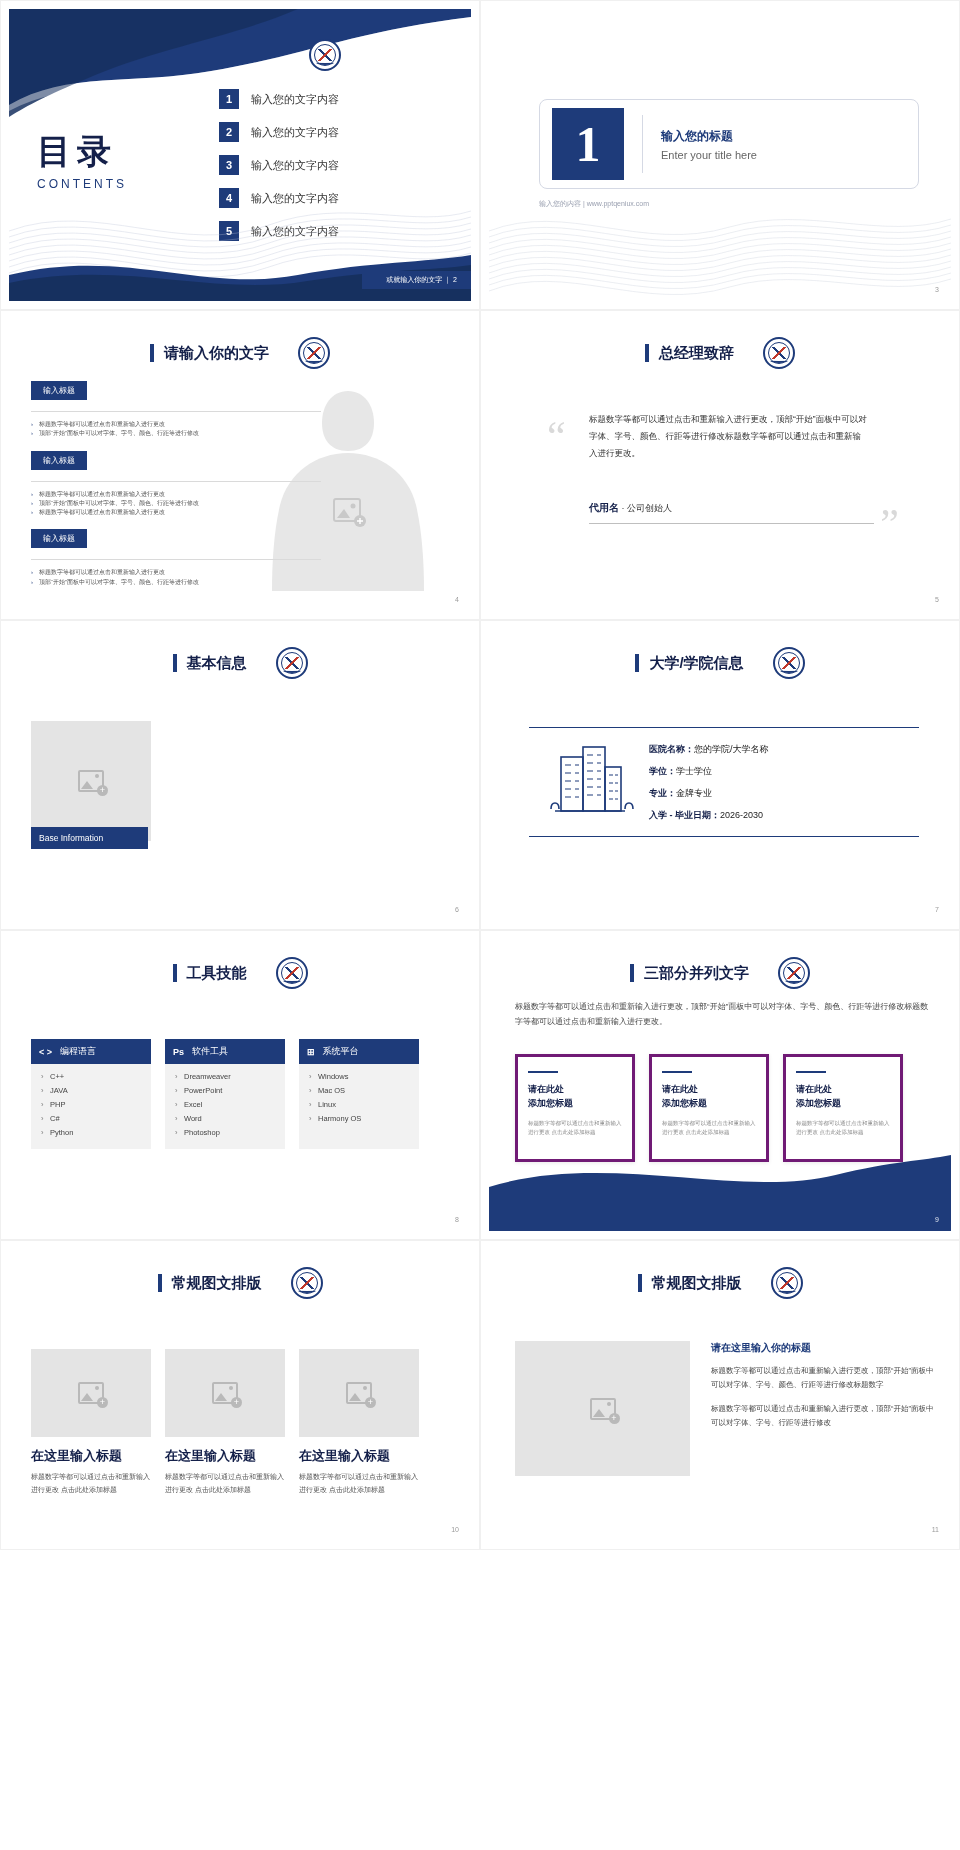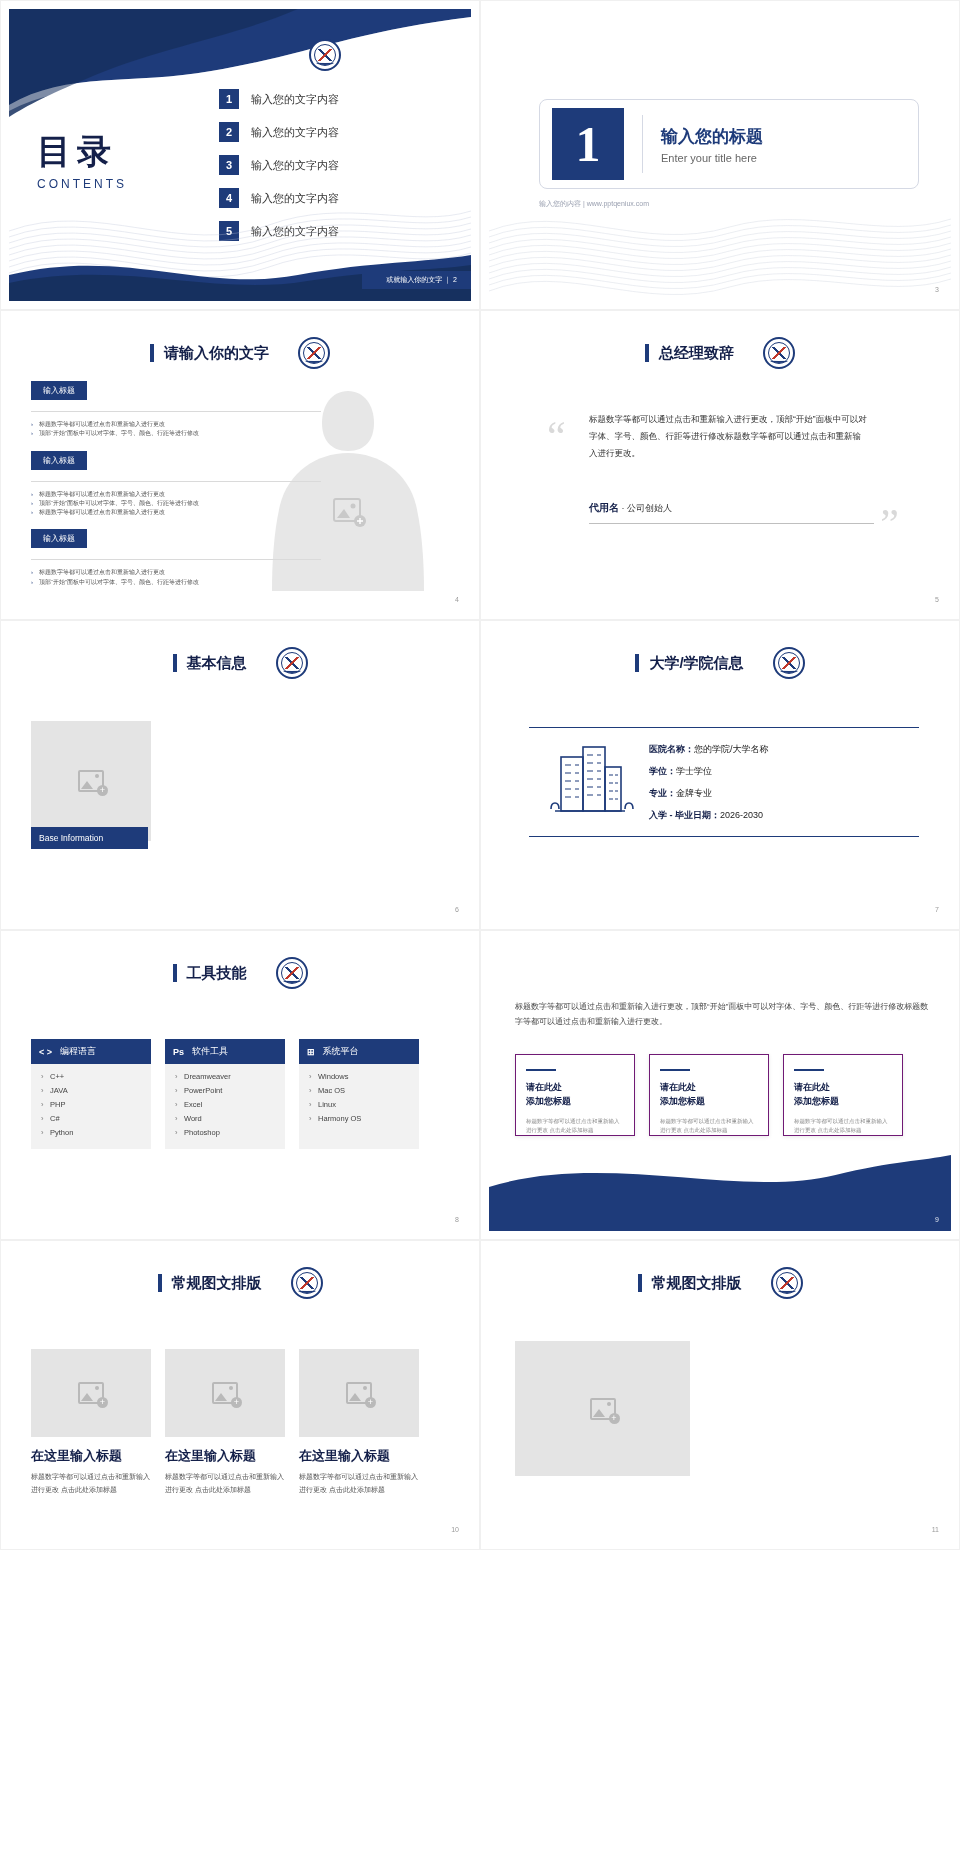--- a/index.html
+++ b/index.html
@@ -114,21 +114,21 @@
     border: 1px solid #d5d9e4; border-radius: 8px;
     display: flex; align-items: center;
   }
   .s3-bignum {
     width: 72px; height: 72px; background: #1e3b7a; color: #fff;
     font-size: 50px; font-weight: bold; line-height: 72px; text-align: center;
     margin-left: 12px; flex: 0 0 auto;
     font-family: "Liberation Serif", serif;
   }
   .s3-divider { width: 1px; height: 58px; background: #d5d9e4; margin: 0 18px; }
-  .s3-t1 { font-size: 17px; font-weight: bold; color: #1e3b7a; }
+  .s3-t1 { font-size: 12px; font-weight: bold; color: #1e3b7a; }
   .s3-t2 { font-size: 11px; color: #666; margin-top: 4px; }
   .s3-sub {
     position: absolute; left: 50px; top: 190px;
     font-size: 7px; color: #9aa0b0;
   }
   .s3-mesh { position: absolute; left:0; bottom: 0; width: 100%; height: 110px; opacity: .8;}
   
   .s4-body { position: absolute; left: 22px; top: 60px; width: 290px; }
   .blue-tag {
     display: inline-block; background: #1e3b7a; color: #fff;
@@ -200,21 +200,21 @@
   .s8-cols { position: absolute; left: 22px; top: 100px; display: flex; gap: 14px; }
   .s8-col { width: 120px; background: #f2f2f2; }
   .s8-head { background: #1e3b7a; color: #fff; font-size: 9px; padding: 6px 8px; display: flex; align-items: center; gap: 8px; }
   .s8-head .gi { font-size: 9px; font-weight: bold; }
   .s8-list { padding: 8px 8px 12px 10px; display: flex; flex-direction: column; gap: 5px; }
   .s8-li { font-size: 7.5px; color: #444; position: relative; padding-left: 9px; }
   .s8-li::before { content: "›"; position: absolute; left: 0; color: #777; }
   
   .s9-lead { position: absolute; left: 26px; top: 60px; width: 420px; font-size: 8px; color: #444; line-height: 1.9; }
   .s9-cards { position: absolute; left: 26px; top: 115px; display: flex; gap: 14px; }
-  .s9-card { width: 120px; height: 82px; background: #fff; border: 1px solid #701a75; box-shadow: 0 1px 4px rgba(0,0,0,.09); padding: 14px 10px; }
+  .s9-card { width: 120px; height: 108px; background: #fff; border: 3px solid #701a75; box-shadow: 0 1px 4px rgba(0,0,0,.09); padding: 14px 10px; }
   .s9-bar { width: 30px; height: 2px; background: #1e3b7a; margin-bottom: 10px; }
   .s9-t { font-size: 9px; font-weight: bold; color: #14204a; line-height: 1.5; }
   .s9-d { font-size: 5.5px; color: #8a8a8a; line-height: 1.7; margin-top: 9px; }
   .s9-wave { position: absolute; left: 0; bottom: 0; width: 100%; height: 90px; }
   
   .s10-cards { position: absolute; left: 22px; top: 100px; display: flex; gap: 14px; }
   .s10-card { width: 120px; }
   .s10-img { height: 88px; }
   .s10-t { font-size: 13px; font-weight: bold; color: #14204a; margin-top: 10px; }
   .s10-d { font-size: 7px; color: #555; line-height: 1.8; margin-top: 6px; }
@@ -501,20 +501,27 @@
             <div class="s8-li">Harmony OS</div>
           </div>
         </div>
       </div>
       <div class="pagenum">8</div>
     </div>
   </div>
 
   <div class="slide">
     <div class="slide-inner">
+      <div class="shead">
+        <div class="shead-title">三部分并列文字</div>
+        <div class="logo">
+            <div class="l-mark"></div>
+            <div class="l-arc"></div>
+          </div>
+      </div>
 
       <svg class="s9-wave" viewBox="0 0 480 90" preserveAspectRatio="none">
         <path d="M0,46 C120,10 260,58 360,34 C420,20 450,20 480,14 L480,90 L0,90 Z" fill="#1e3b7a"></path>
       </svg>
 
       <div class="s9-lead">标题数字等都可以通过点击和重新输入进行更改，顶部“开始”面板中可以对字体、字号、颜色、行距等进行修改标题数字等都可以通过点击和重新输入进行更改。</div>
 
       <div class="s9-cards">
         <div class="s9-card">
           <div class="s9-bar"></div>
@@ -603,17 +610,22 @@
 
       <div class="s11-img img-ph">
         <div class="ph-icon">
             <div class="frame"></div>
             <div class="mtn"></div>
             <div class="sun"></div>
             <div class="plus">+</div>
           </div>
       </div>
 
+      <div class="s11-txt">
+        <div class="s11-t">请在这里输入你的标题</div>
+        <div class="s11-p">标题数字等都可以通过点击和重新输入进行更改，顶部“开始”面板中可以对字体、字号、颜色、行距等进行修改标题数字</div>
+        <div class="s11-p">标题数字等都可以通过点击和重新输入进行更改，顶部“开始”面板中可以对字体、字号、行距等进行修改</div>
+      </div>
       <div class="pagenum">11</div>
     </div>
   </div>
 
 </div>
 
 </body></html>

